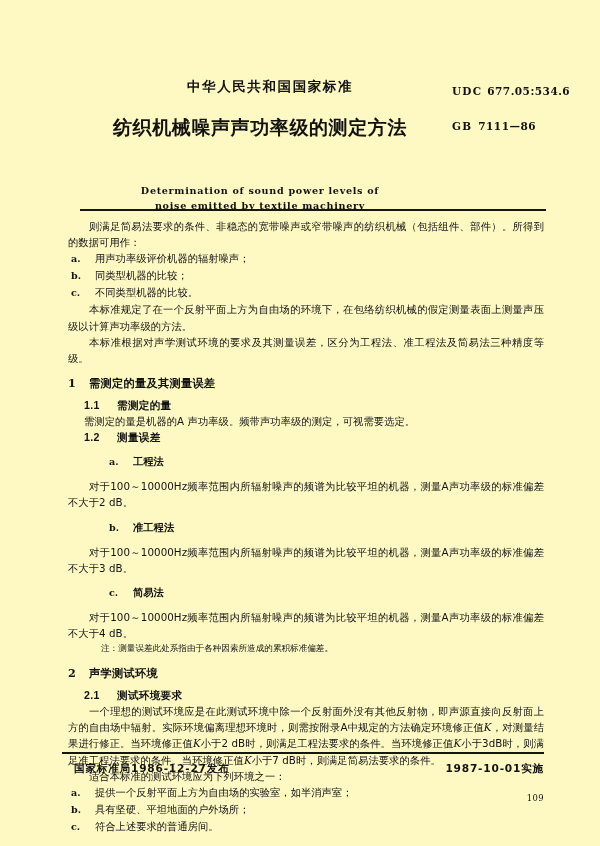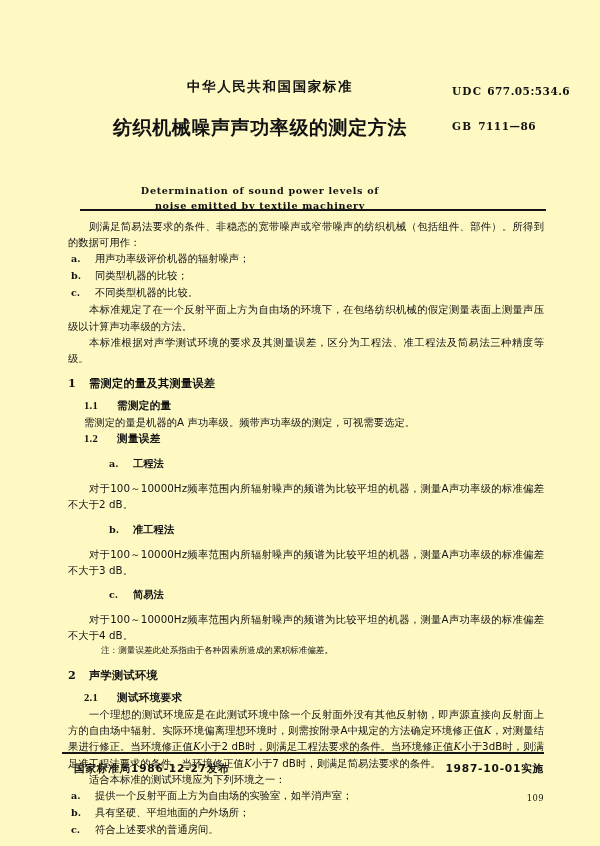--- a/index.html
+++ b/index.html
@@ -165,21 +165,21 @@
     font-weight: bold;
     line-height: 16.1px;
     margin: 0;
     padding-left: 84px;
     white-space: nowrap;
     letter-spacing: 0.3px;
   }
   .h2 .num {
     display: inline-block;
     width: 33px;
-    font-family: Liberation Serif, serif;
+    font-family: Liberation Sans, sans-serif;
   }
 
   .sub {
     font-size: 10.3px;
     font-weight: bold;
     line-height: 16.1px;
     margin: 8px;
     padding-left: 101px;
     white-space: nowrap;
   }

